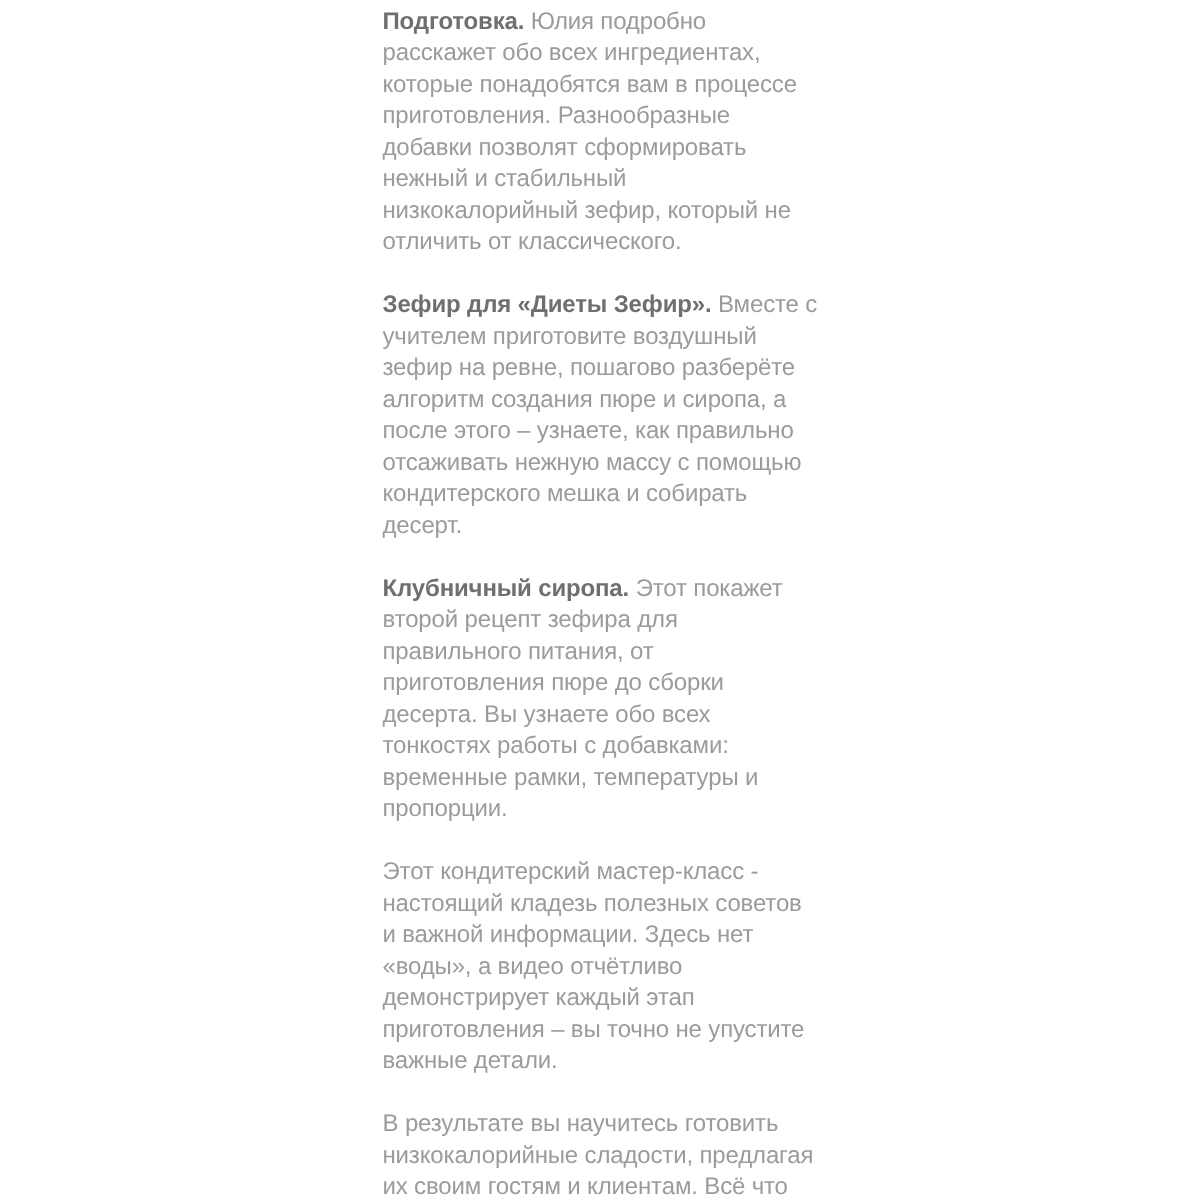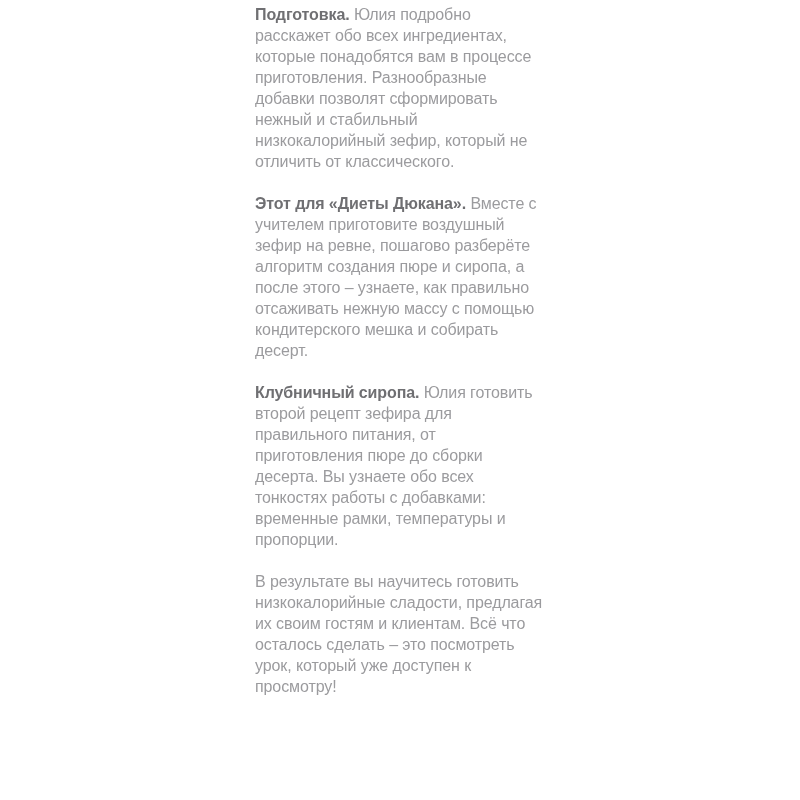--- a/index.html
+++ b/index.html
@@ -41,17 +41,18 @@
   .article strong:empty {
     display: none;
   }
 </style>
 </head>
 <body>
 
 <div class="page">
   <div class="article">
     <p><strong>Подготовка.</strong> <span>Юлия подробно расскажет обо всех ингредиентах, которые понадобятся вам в процессе приготовления. Разнообразные добавки позволят сформировать нежный и стабильный низкокалорийный зефир, который не отличить от классического.</span></p>
-    <p><strong>Этот для «Диеты Дюкана».</strong> <span>Вместе с учителем приготовите воздушный зефир на ревне, пошагово разберёте алгоритм создания пюре и сиропа, а после этого – узнаете, как правильно отсаживать нежную массу с помощью кондитерского мешка и собирать десерт.</span></p>
-    <p><strong>Клубничный сиропа.</strong> <span>Юлия готовить второй рецепт зефира для правильного питания, от приготовления пюре до сборки десерта. Вы узнаете обо всех тонкостях работы с добавками: временные рамки, температуры и пропорции.</span></p>
+    <p><strong>Зефир для «Диеты Зефир».</strong> <span>Вместе с учителем приготовите воздушный зефир на ревне, пошагово разберёте алгоритм создания пюре и сиропа, а после этого – узнаете, как правильно отсаживать нежную массу с помощью кондитерского мешка и собирать десерт.</span></p>
+    <p><strong>Клубничный сиропа.</strong> <span>Этот покажет второй рецепт зефира для правильного питания, от приготовления пюре до сборки десерта. Вы узнаете обо всех тонкостях работы с добавками: временные рамки, температуры и пропорции.</span></p>
+    <p> <span>Этот кондитерский мастер-класс - настоящий кладезь полезных советов и важной информации. Здесь нет «воды», а видео отчётливо демонстрирует каждый этап приготовления – вы точно не упустите важные детали.</span></p>
     <p> <span>В результате вы научитесь готовить низкокалорийные сладости, предлагая их своим гостям и клиентам. Всё что осталось сделать – это посмотреть урок, который уже доступен к просмотру!</span></p>
   </div>
 </div>
 
 </body></html>

